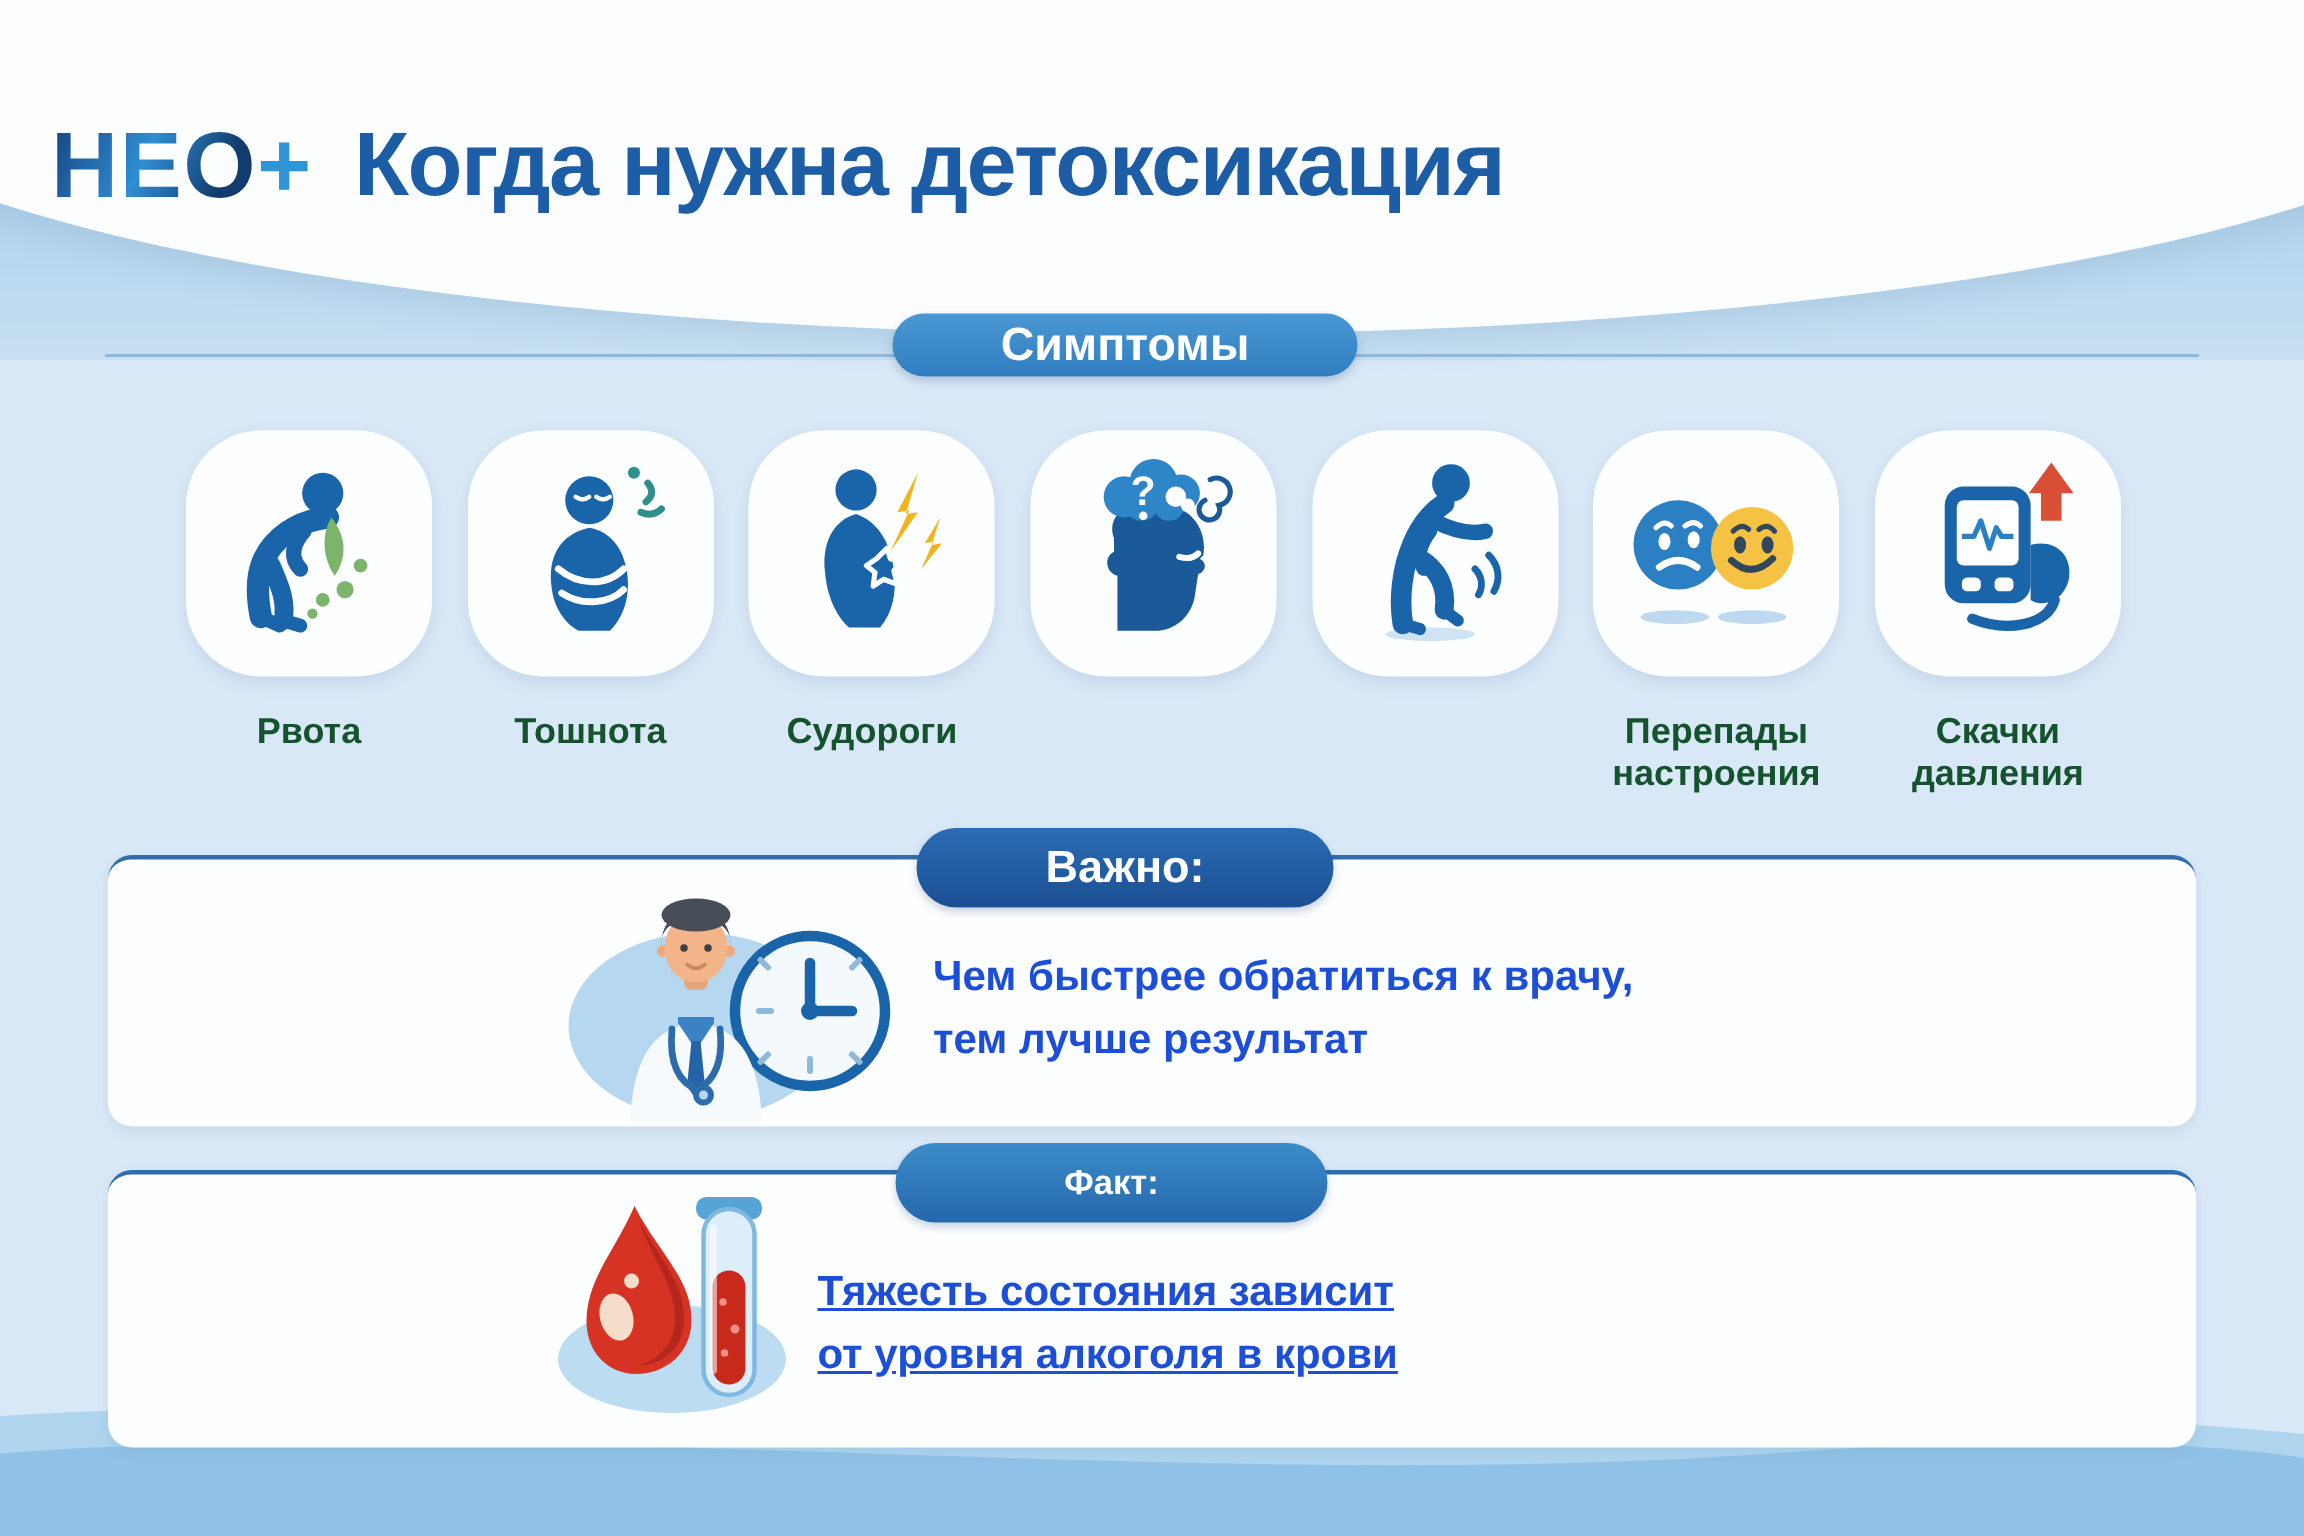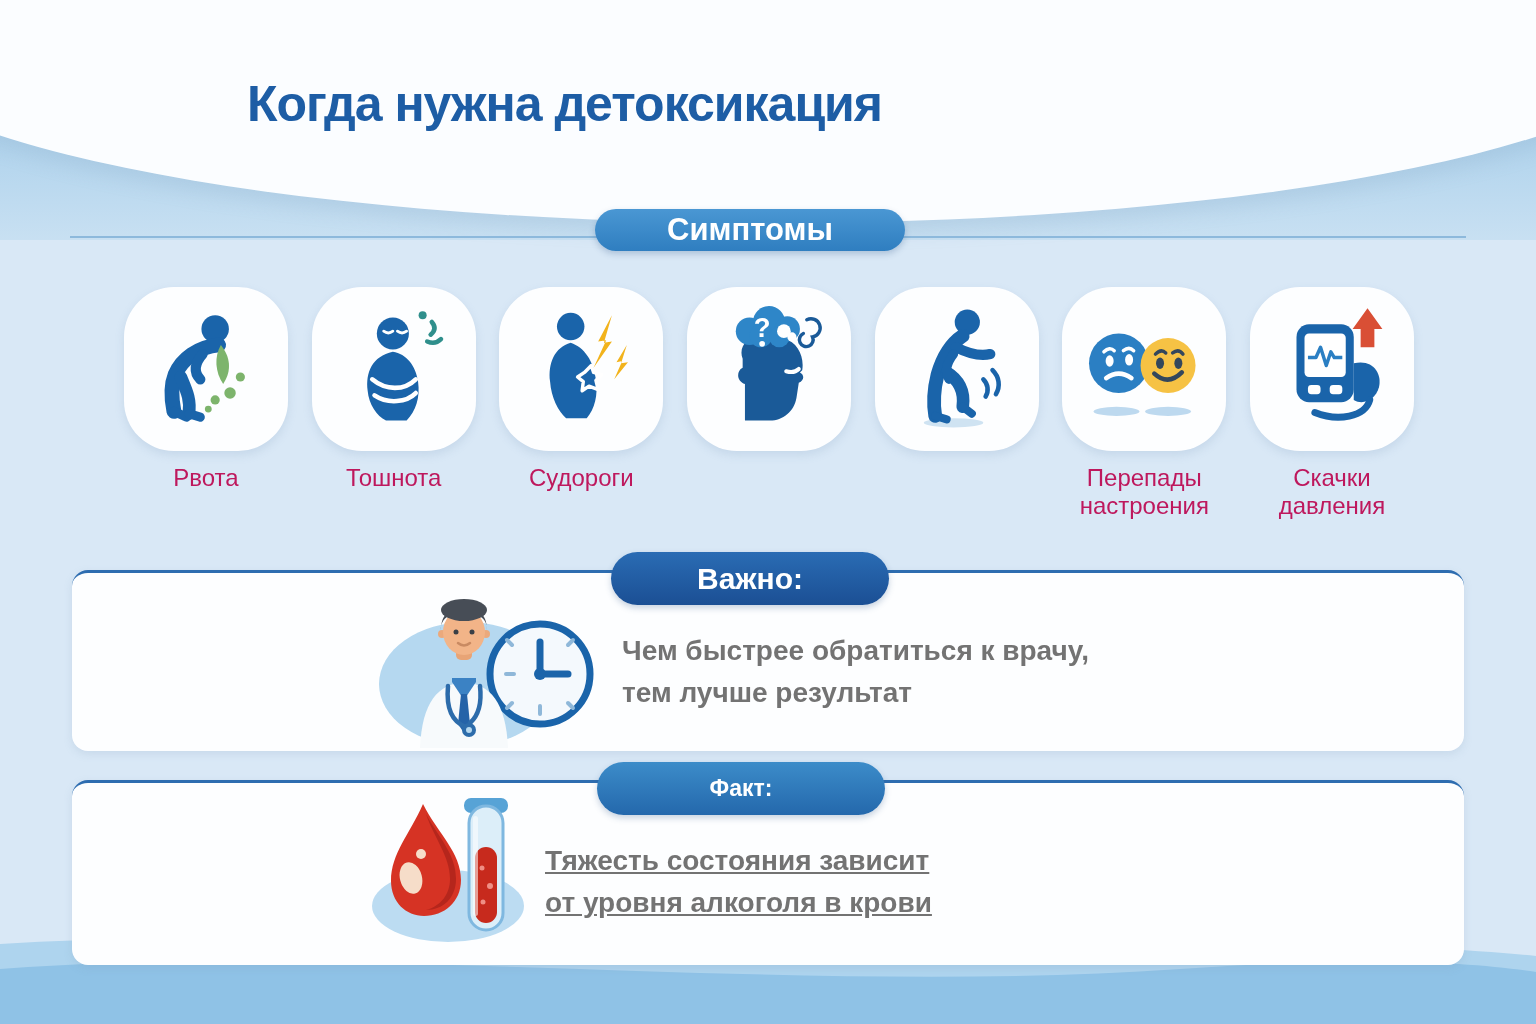--- a/index.html
+++ b/index.html
@@ -14,21 +14,21 @@
           background:#c6def2; transform:rotate(-22deg); }
   .blob { position:absolute; top:-152px; left:-140px; width:1820px; height:375px;
           background:#fbfdff; border-radius:50%;
           box-shadow:0 10px 18px rgba(140,170,200,.25); }
 
   .logo { position:absolute; left:34px; top:80px; font-size:62px; font-weight:900;
           letter-spacing:1px; line-height:1; }
   .logo .neo  { background:linear-gradient(115deg,#163f7e 0%,#2f8ed4 45%,#123c6e 80%);
                 -webkit-background-clip:text; background-clip:text; color:transparent; }
   .logo .plus { color:#2f95d6; }
-  .title{ position:absolute; left:247px; top:75px; font-size:50px; font-weight:800;
+  .title{ position:absolute; left:236px; top:75px; font-size:60px; font-weight:800;
           letter-spacing:-1px; color:#1d5da5; white-space:nowrap; }
 
   
   .pill { position:absolute; display:flex; align-items:center; justify-content:center;
           color:#ffffff; font-weight:bold; border-radius:28px; z-index:6;
           box-shadow:0 3px 6px rgba(40,80,130,.25); }
   .pill-symptoms { left:595px; top:209px; width:310px; height:42px; font-size:31px;
           background:linear-gradient(180deg,#4a97d3 0%,#2f7ec0 100%); }
   .pill-important{ left:611px; top:552px; width:278px; height:53px; font-size:30px;
           background:linear-gradient(180deg,#2a6cb4 0%,#1b4f94 100%); }
@@ -39,51 +39,54 @@
              background:#8db9dc; z-index:1; }
 
   
   .cards { position:absolute; left:118px; top:287px; width:1302px; display:flex;
            justify-content:space-between; z-index:2; }
   .symptom { width:176px; display:flex; flex-direction:column; align-items:center; }
   .card { width:164px; height:164px; background:#fdfeff; border-radius:50px;
           box-shadow:0 4px 10px rgba(120,150,185,.20);
           display:flex; align-items:center; justify-content:center; }
   .card svg { width:126px; height:126px; }
-  .sym-label { margin-top:13px; font-size:24px; font-weight:normal; color:#be185d;
+  .sym-label { margin-top:23px; font-size:24px; font-weight:bold; color:#14532d;
                text-align:center; line-height:1.18; }
 
   
   .panel { position:absolute; left:72px; width:1392px; background:#fdfeff;
            border-radius:16px; border-top:3px solid #2e6db0;
            box-shadow:0 3px 8px rgba(120,150,185,.18); z-index:3; }
   .panel-important { top:570px; height:178px; }
   .panel-fact      { top:780px; height:182px; }
 
   .illu { position:absolute; z-index:4; }
   .illu-doctor { left:372px; top:582px; width:242px; height:166px; }
   .illu-blood  { left:366px; top:792px; width:166px; height:156px; }
 
-  .panel-text { position:absolute; z-index:5; font-weight:bold; color:#737373;
+  .panel-text { position:absolute; z-index:5; font-weight:bold; color:#1d4ed8;
                 font-size:28px; line-height:1.5; white-space:pre-line; }
   .text-important { left:622px; top:630px; }
   .text-fact      { left:545px; top:840px;text-decoration:underline; }
 
   
   .wave { position:absolute; left:0; bottom:0; width:1536px; height:110px; z-index:2; }
 </style>
 </head>
 <body>
 
 <div id="app">
 
   <div class="sky"></div>
   <div class="wedge"></div>
   <div class="blob"></div>
 
+  <div class="logo">
+    <span class="neo">НЕО</span><span class="plus">+</span>
+  </div>
   <div class="title">Когда нужна детоксикация</div>
 
   <div class="divider"></div>
   <div class="pill pill-symptoms">Симптомы</div>
 
   <div class="cards">
 
     <div class="symptom">
       <div class="card">
         <svg viewBox="0 0 110 110">

